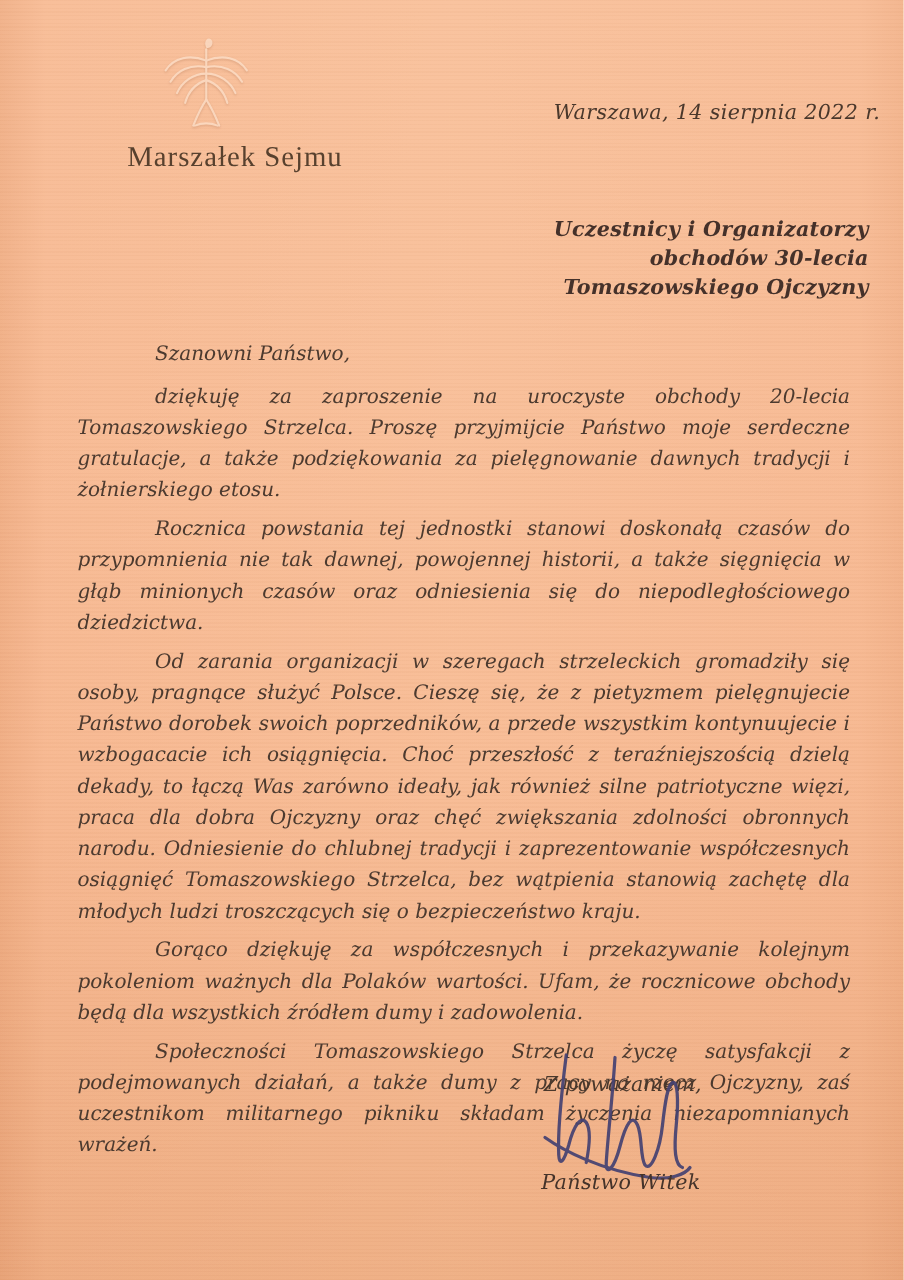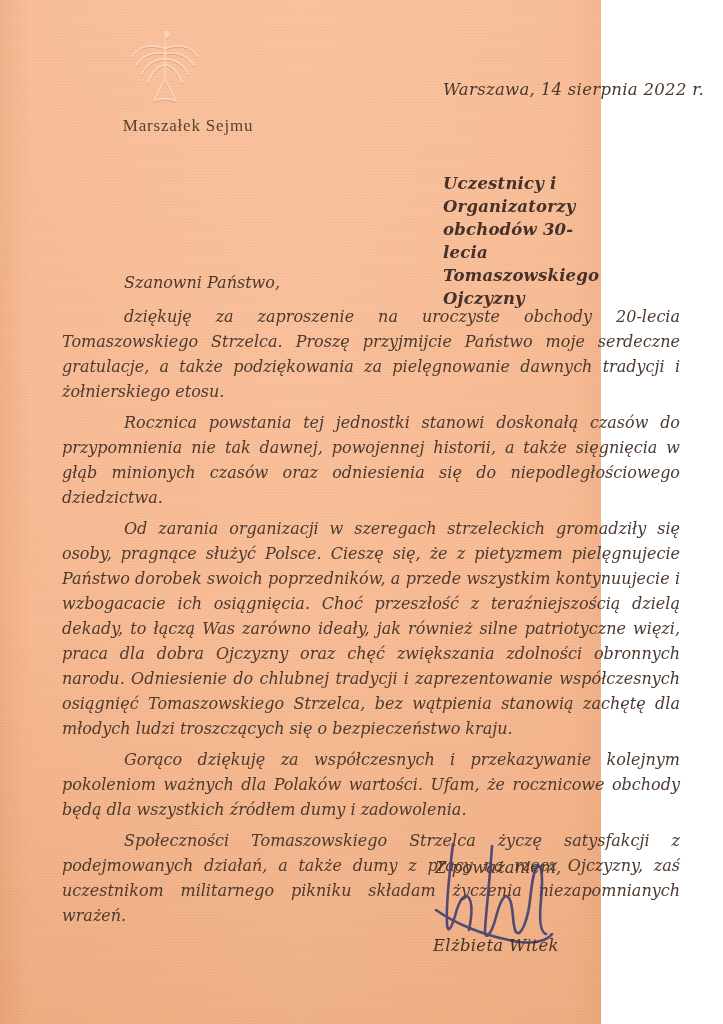--- a/index.html
+++ b/index.html
@@ -1,21 +1,21 @@
 <!DOCTYPE html>
 <html><head>
 <meta charset="utf-8">
 <style>
   html,body{margin:0;padding:0;}
   body{
     width:723px;height:1024px;overflow:hidden;
     font-family:"DejaVu Serif","Liberation Serif",serif;
   }
   .page{
-    position:relative;width:601px;height:1024px;
+    position:relative;width:723px;height:1024px;
     background:
       repeating-linear-gradient(0deg, rgba(120,70,40,0.025) 0 1px, rgba(255,255,255,0.02) 1px 3px),
       linear-gradient(90deg, #f4ccb0 0%, #fbd9c1 5%, #fcdec7 50%, #fbd9c1 95%, #f6d0b5 100%),
       linear-gradient(180deg, #fcdfc9 0%, #fbd9c0 60%, #f2caab 100%);
     background-blend-mode:normal,multiply,normal;
     color:#4c3a2f;
   }
   
   .emblem{
     position:absolute;left:126px;top:22px;width:78px;height:92px;
@@ -26,27 +26,27 @@
   .date-line{
     position:absolute;left:443px;top:80px;
     font-style:italic;font-size:16.5px;color:#4a382c;letter-spacing:.3px;
     white-space:nowrap;
   }
   
   .letterhead{
     position:absolute;left:48px;top:110px;width:280px;
     text-align:center;color:#58412e;
     font-family:"Liberation Serif","DejaVu Serif",serif;
-    font-size:17px;line-height:31px;letter-spacing:.8px;
+    font-size:23px;line-height:31px;letter-spacing:.8px;
   }
   
   .addressee{
     position:absolute;left:443px;top:172px;
     font-style:italic;font-weight:bold;font-size:16.5px;line-height:23px;
-    color:#45312a;letter-spacing:.2px;
+    color:#45312a;letter-spacing:.2px;text-align:right;
   }
   
   .body-text{
     position:absolute;left:62px;top:270px;width:618px;
     font-style:italic;font-size:16px;line-height:25px;color:#4c3a2f;
   }
   .body-text p{
     margin:0 0 0 0;padding:0;
     text-indent:62px;
     text-align:justify;
@@ -116,15 +116,15 @@
   <div class="closing">Z poważaniem,</div>
 
   <svg class="signature-svg" viewBox="0 0 160 128" xmlns="http://www.w3.org/2000/svg">
     <g stroke="#454272" fill="none" stroke-width="2.6" stroke-linecap="round" opacity="0.92">
       <path d="M33 8 C29 40 26 70 27 88 C27.5 97 31 94 35 80 C39 64 45 56 49 62 C53 68 51 84 49 94"></path>
       <path d="M72 10 C70 42 66 76 65 94 C64.5 105 71 100 76 81 C81 62 86 55 90 64 C94 73 92 90 96 96 C101 102 108 83 110 64 C112 46 114 32 118 30 C122 28 123 44 121 64 C119 84 120 96 126 98"></path>
       <path d="M16 74 C30 84 60 100 100 106 C115 108 128 104 132 98"></path>
     </g>
   </svg>
 
-  <div class="signature-name">Elżbieta Witek</div>
+  <div class="signature-name">Państwo Witek</div>
 
 </div>
 
 </body></html>

